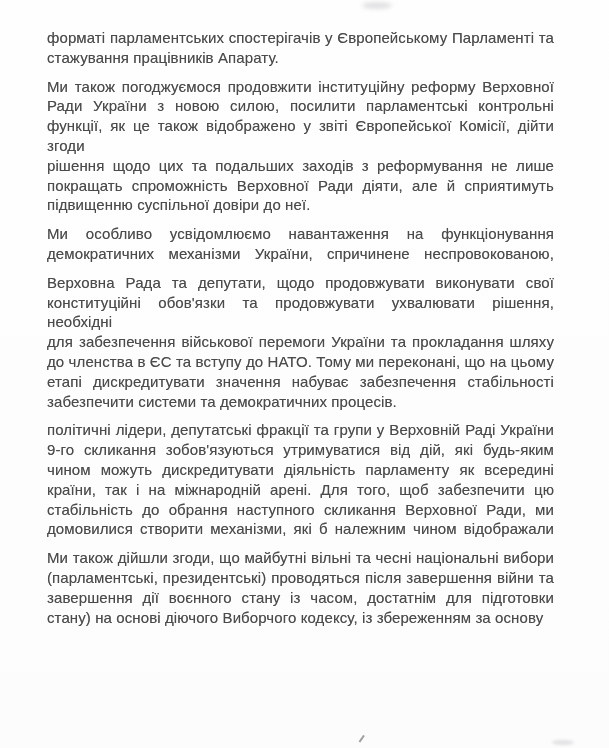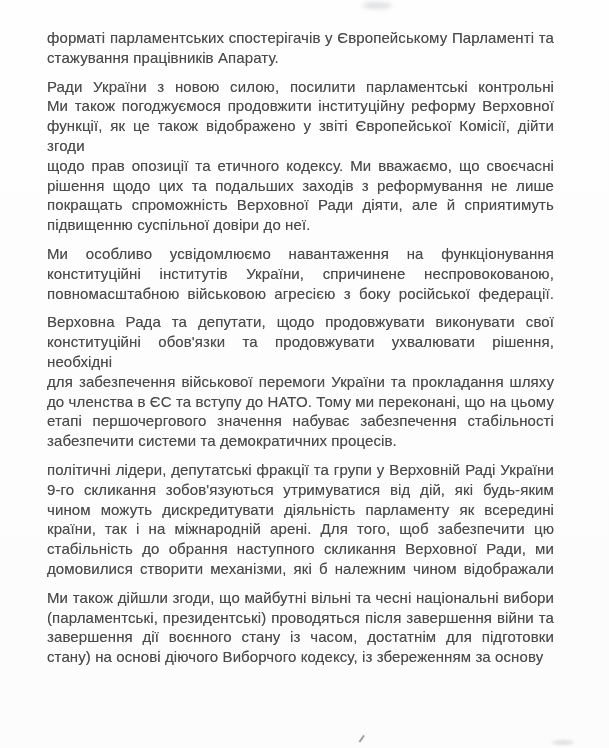--- a/index.html
+++ b/index.html
@@ -83,41 +83,39 @@
 <div class="page">
 
   <div class="text-block">
 
     <p class="para">
       <span class="line">форматі парламентських спостерігачів у Європейському Парламенті та</span>
       <span class="line last">стажування працівників Апарату.</span>
     </p>
 
     <p class="para">
+      <span class="line">Ми також погоджуємося продовжити інституційну реформу Верховної</span>
       <span class="line">Ради України з новою силою, посилити парламентські контрольні</span>
-      <span class="line">Ми також погоджуємося продовжити інституційну реформу Верховної</span>
       <span class="line">функції, як це також відображено у звіті Європейської Комісії, дійти згоди</span>
-      <span class="line">щодо прав опозиції та етичного кодексу. Ми вважаємо, що своєчасні</span>
       <span class="line">рішення щодо цих та подальших заходів з реформування не лише</span>
       <span class="line">покращать спроможність Верховної Ради діяти, але й сприятимуть</span>
       <span class="line last">підвищенню суспільної довіри до неї.</span>
     </p>
 
     <p class="para">
       <span class="line">Ми особливо усвідомлюємо навантаження на функціонування</span>
-      <span class="line">конституційні інститутів України, спричинене неспровокованою,</span>
-      <span class="line">повномасштабною військовою агресією з боку російської федерації.</span>
+      <span class="line">демократичних механізми України, спричинене неспровокованою,</span>
     </p>
 
     <p class="para">
       <span class="line">Верховна Рада та депутати, щодо продовжувати виконувати свої</span>
       <span class="line">конституційні обов'язки та продовжувати ухвалювати рішення, необхідні</span>
       <span class="line">для забезпечення військової перемоги України та прокладання шляху</span>
       <span class="line">до членства в ЄС та вступу до НАТО. Тому ми переконані, що на цьому</span>
-      <span class="line">етапі першочергового значення набуває забезпечення стабільності</span>
+      <span class="line">етапі дискредитувати значення набуває забезпечення стабільності</span>
       <span class="line last">забезпечити системи та демократичних процесів.</span>
     </p>
 
     <p class="para">
       <span class="line">політичні лідери, депутатські фракції та групи у Верховній Раді України</span>
       <span class="line">9-го скликання  зобов'язуються утримуватися від дій, які будь-яким</span>
       <span class="line">чином можуть дискредитувати діяльність парламенту як всередині</span>
       <span class="line">країни, так і на міжнародній арені. Для того, щоб забезпечити цю</span>
       <span class="line">стабільність до обрання наступного скликання Верховної Ради, ми</span>
       <span class="line">домовилися створити механізми, які б належним чином відображали</span>

